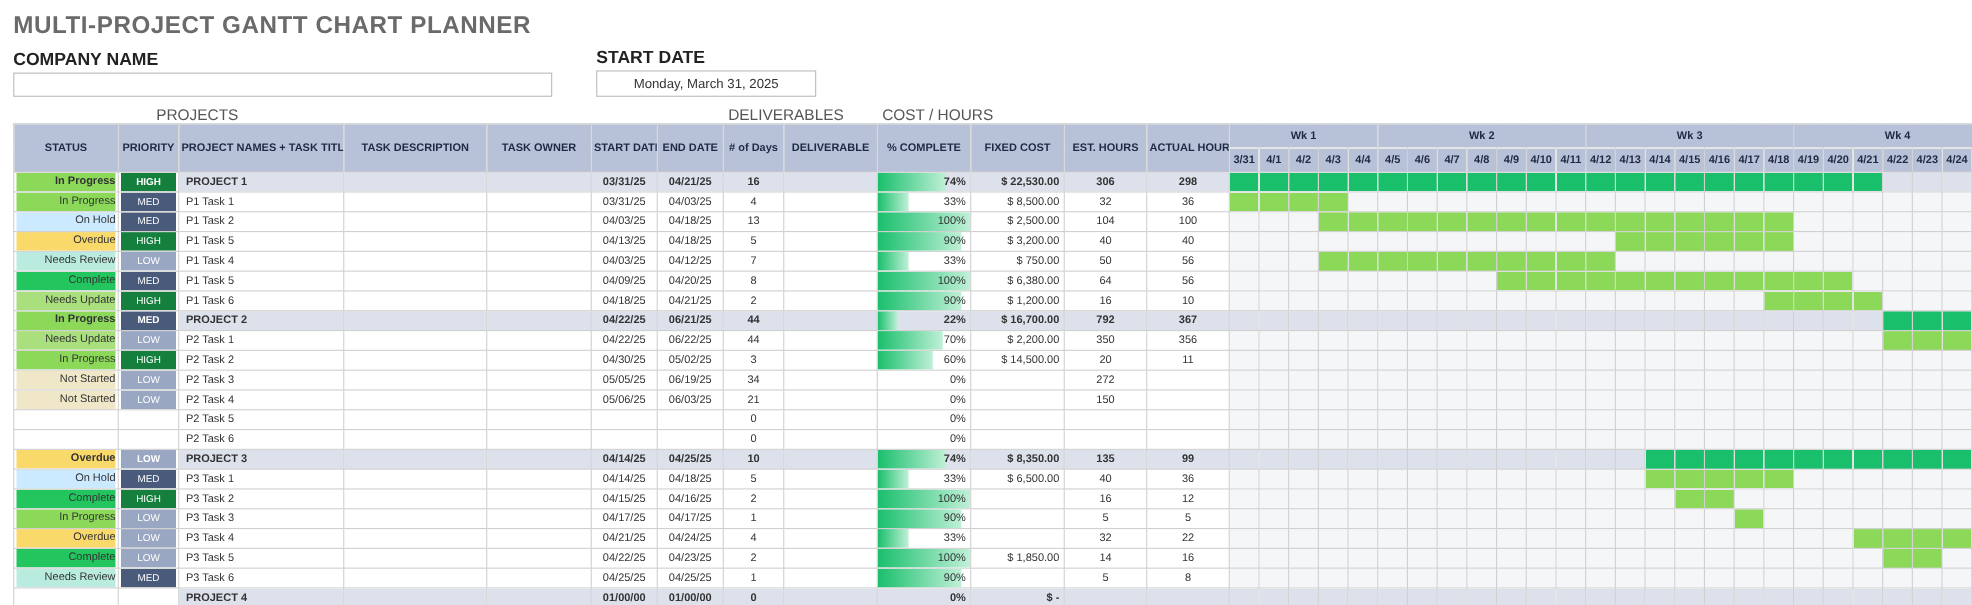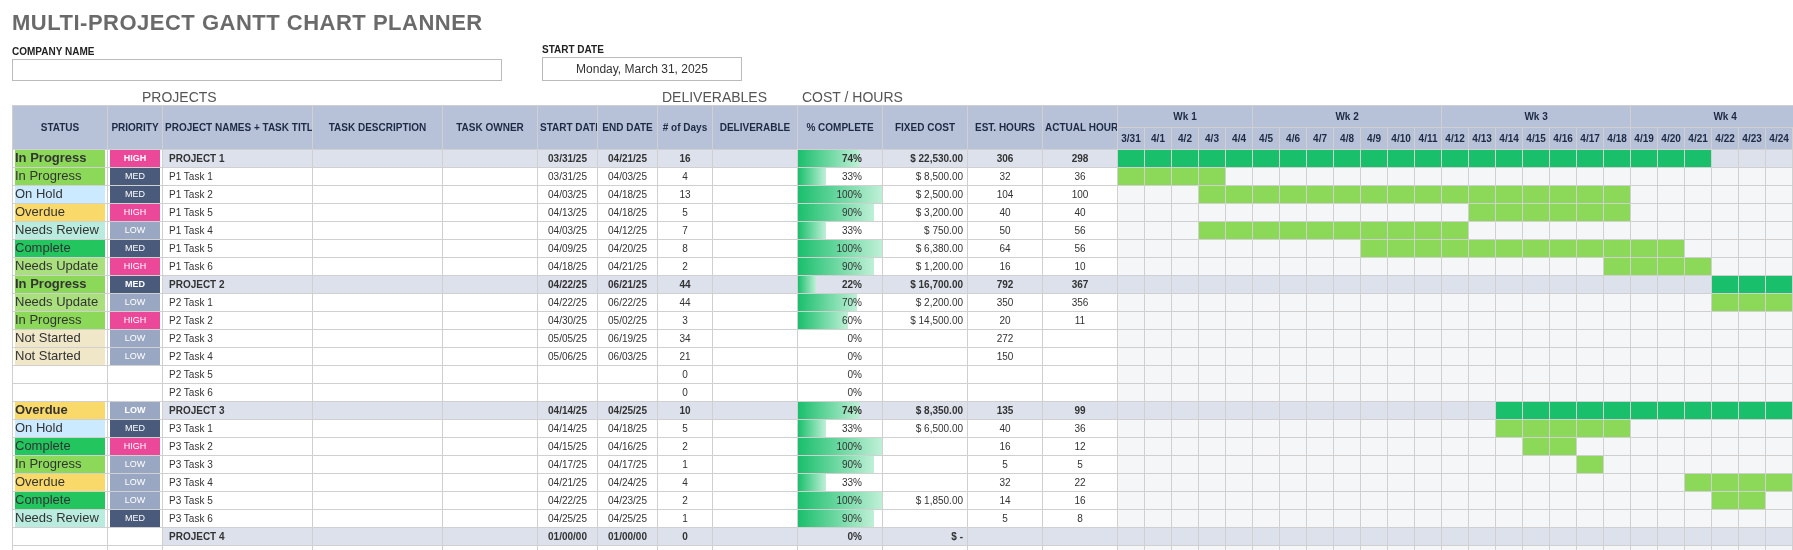--- a/index.html
+++ b/index.html
@@ -17,21 +17,21 @@
     color: #6a6a6a;
     letter-spacing: 0.5px;
   }
   .header-row {
     display: flex;
     gap: 40px;
     margin-top: 8px;
     align-items: flex-end;
   }
   .hdr-block { display: flex; flex-direction: column; }
-  .hdr-label { font-size: 10px; font-weight: 700; color:#222; margin-bottom: 2px; }
+  .hdr-label { font-size: 16px; font-weight: 700; color:#222; margin-bottom: 2px; }
   .hdr-input {
     border: 1px solid #bbb;
     background: #fff;
     height: 22px;
     width: 490px;
   }
   .hdr-date {
     border: 1px solid #bbb;
     background: #fff;
     padding: 4px 14px;
@@ -92,52 +92,52 @@
   tr.proj-row td { background: #dce1ec; font-weight: 700; }
   tr.proj-row td.cell-status, tr.proj-row td.cell-priority { background: inherit; }
   .center { text-align: center; }
   .right { text-align: right; padding-right: 4px !important; }
 
   .status-pill {
     display: block;
     width: 100%;
     height: 100%;
     line-height: 16px;
-    text-align: left;
-    font-size: 13px;
+    text-align: right;
+    font-size: 10px;
   }
   .st-inprogress { background: #8cd95a; }
   .st-onhold { background: #cbeaff; }
   .st-overdue { background: #f9d96a; }
   .st-needsreview { background: #b9ecdf; }
   .st-complete { background: #22c55e; }
   .st-needsupdate { background: #a9df7d; }
   .st-notstarted { background: #efe7c8; }
 
   .pri-pill {
     display: block;
     width: 100%;
     height: 100%;
     line-height: 16px;
     text-align: center;
     font-size: 9px;
     color:#fff;
   }
-  .pri-HIGH { background: #ec4899; }
+  .pri-HIGH { background: #15803d; }
   .pri-MED { background: #4a5a7a; }
   .pri-LOW { background: #9aa7c2; }
 
   .pct-cell { position: relative; padding:0 !important; }
   .pct-bar {
     position: absolute; top:0; bottom:0; left:0;
     background: linear-gradient(90deg,#1abf6c,#bff0d7);
   }
   .pct-bar.zero { background: none; }
   .pct-text {
-    position: absolute; top:0; bottom:0; right:20px;
+    position: absolute; top:0; bottom:0; right:4px;
     display: flex; align-items: center;
     font-size: 10px;
   }
 
   td.gantt { padding:0 !important; background:#f5f6f7;}
   td.gantt.on { background:#8cd95a; }
   td.gantt.onproj { background:#1abf6c; }
 </style>
 </head>
 <body>

